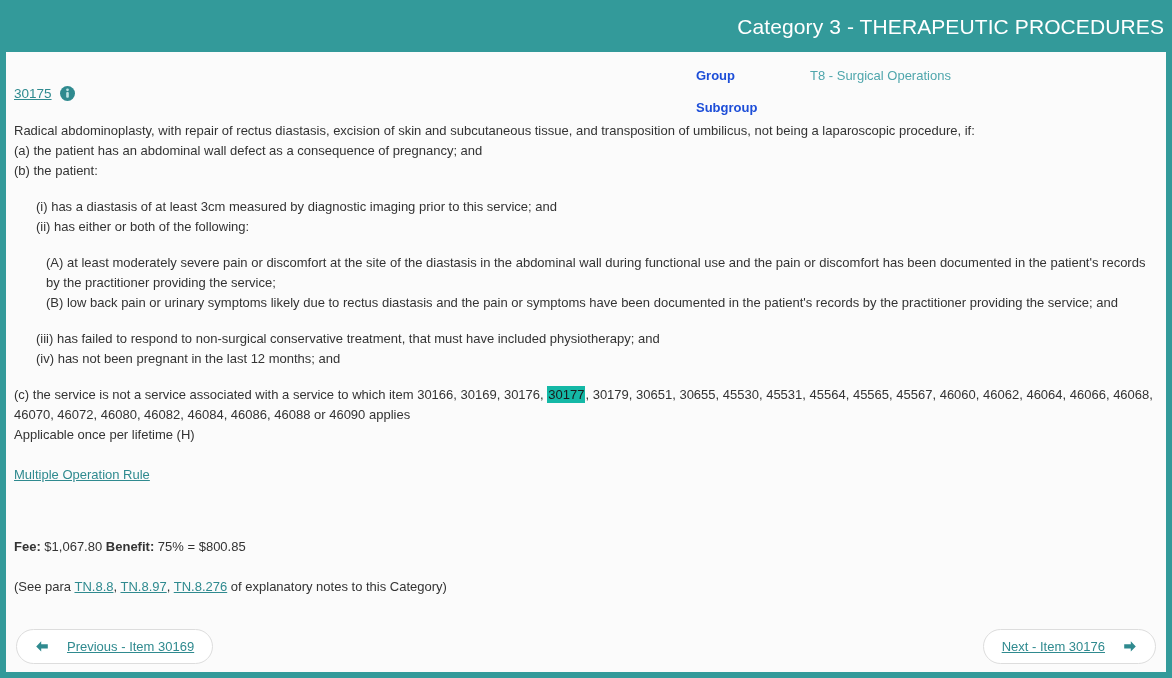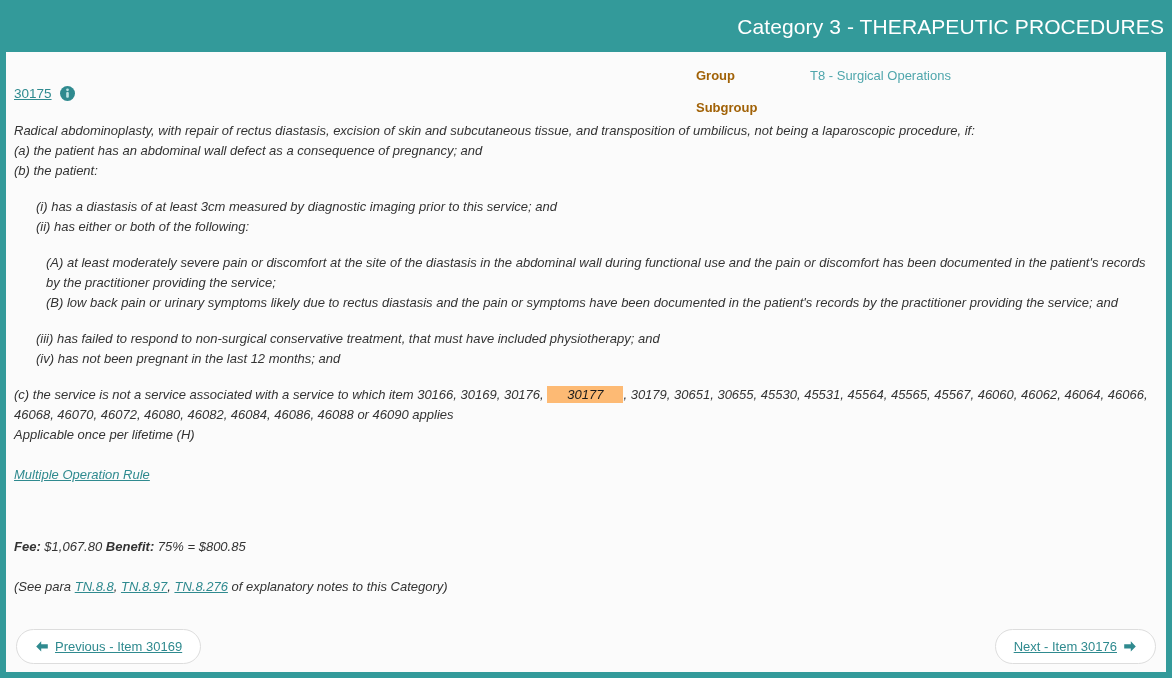--- a/index.html
+++ b/index.html
@@ -75,54 +75,53 @@
   }
   .meta-table {
     flex: 1;
     display: grid;
     grid-template-columns: 114px 1fr;
     row-gap: 17px;
     align-content: start;
     padding-top: 4px;
   }
   .meta-label {
-    color: #a16207;
+    color: #1d4ed8;
     font-weight: bold;
     font-size: 13px;
   }
   .meta-value {
     color: #4fa6ac;
     font-size: 13px;
   }
 
   
   .content {
     padding: 0 8px 0 8px;
     flex: 1;
     position: relative;
-    font-style: italic;
   }
   .para {
     font-size: 13px;
     color: #333333;
     line-height: 20px;
     margin: 0;
   }
   .lead { margin-bottom: 0; }
   .indent-1 { margin-left: 22px; }
   .indent-2 { margin-left: 32px; }
 
   .gap-sm { height: 16px; }
   .gap-md { height: 20px; }
   .gap-lg { height: 32px; }
 
   .highlight {
-    background: #fdba74;
+    background: #14b8a6;
     color: #1a1a1a;
-    padding: 1px 20px;
+    padding: 1px 1px;
   }
 
   .rule-link {
     color: #2f8a8f;
     text-decoration: underline;
     font-size: 13px;
     cursor: pointer;
   }
   .inline-link {
     color: #2f8a8f;
@@ -135,21 +134,21 @@
   .nav-bar {
     display: flex;
     justify-content: space-between;
     align-items: center;
     padding: 0 10px 8px 10px;
     margin-top: auto;
   }
   .nav-btn {
     display: inline-flex;
     align-items: center;
-    gap: 6px;
+    gap: 18px;
     background: #ffffff;
     border: 1px solid #dddddd;
     border-radius: 22px;
     padding: 9px 18px;
     font-size: 13px;
     cursor: pointer;
     color: #2f8a8f;
     white-space: nowrap;
   }
   .nav-btn .nav-label {

